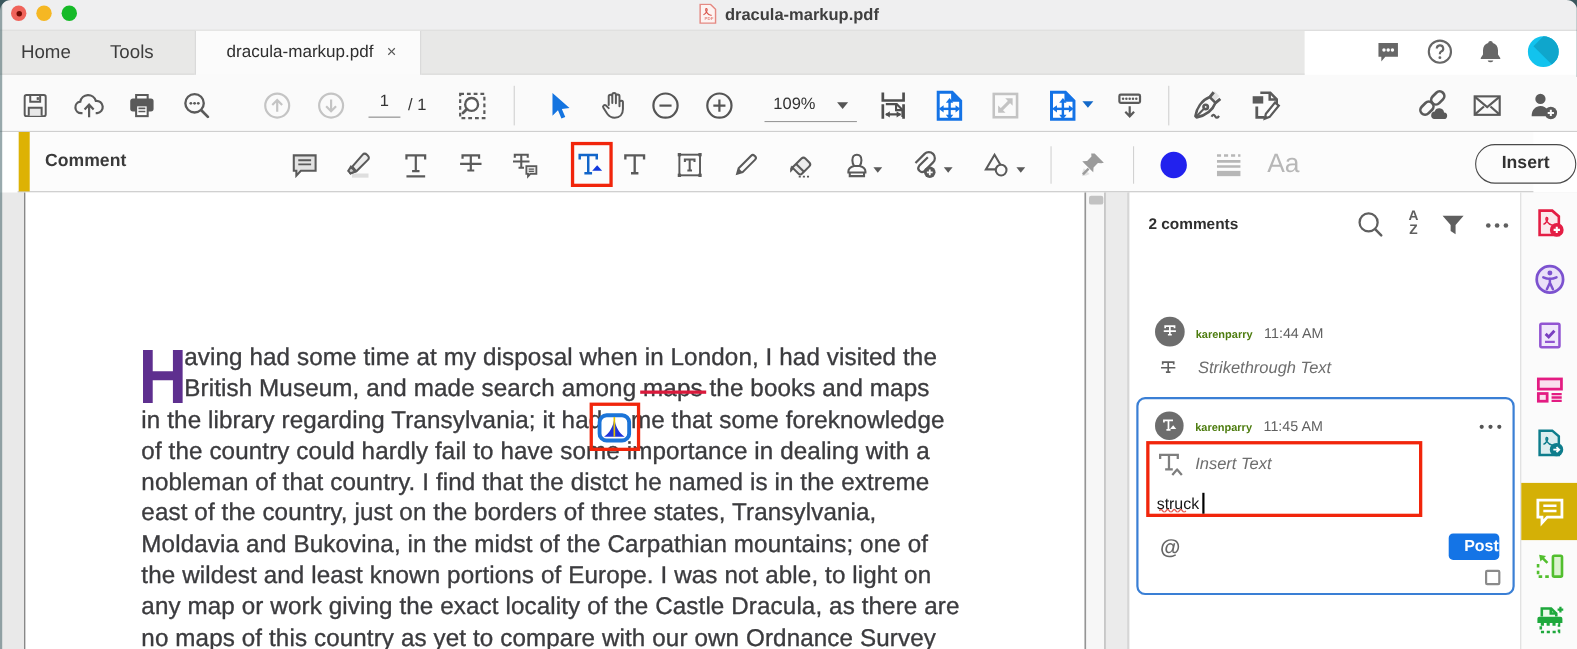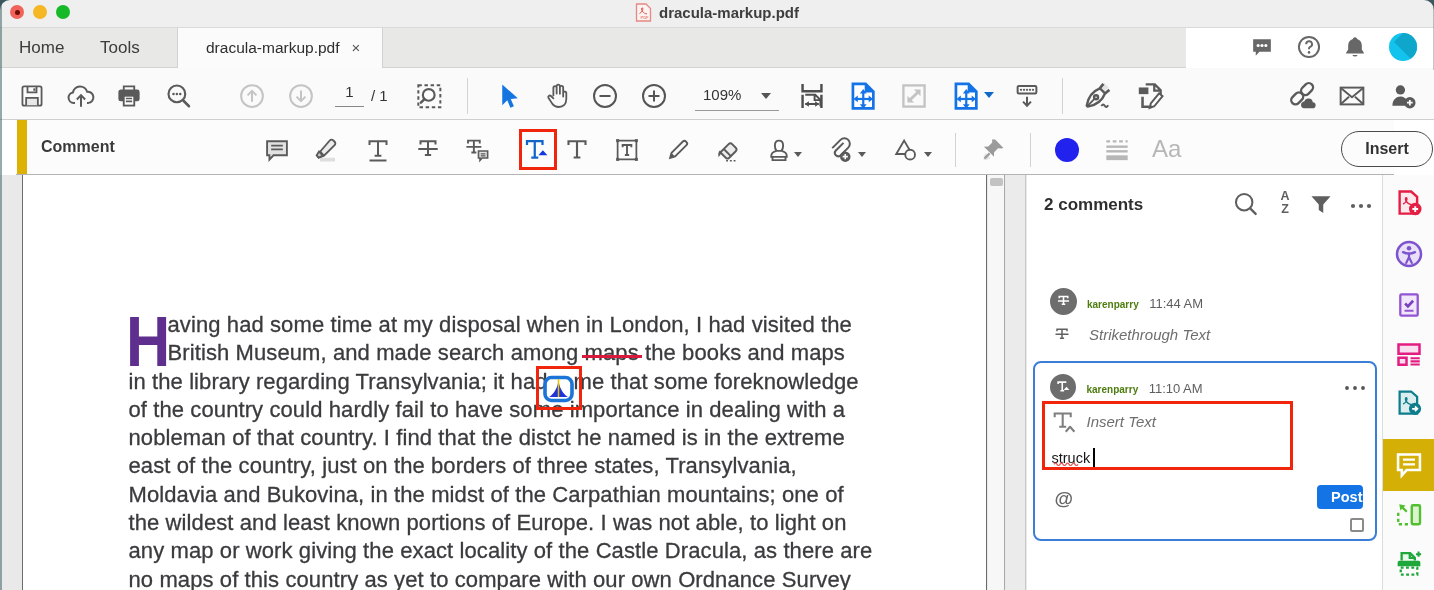--- a/index.html
+++ b/index.html
@@ -30,21 +30,21 @@
 #panel{position:absolute;left:1027px;top:0;width:355px;height:415px;background:#fff}
 #rail{position:absolute;left:1382px;top:0;width:52px;height:415px;background:#fbfbfb;border-left:1px solid #dcdcdc}
 
 #doctext{position:absolute;left:105.5px;top:136px;width:790px;font-size:22px;line-height:28.3px;color:#3b3b3e;letter-spacing:0.1px;-webkit-text-stroke:0.3px #3b3b3e}
 #dropcap{float:left;width:39px;height:56px}
 #bigH{position:absolute;left:103px;top:132px;font-size:70px;line-height:70px;font-weight:bold;color:#5e2f8f;transform:scaleX(.875);transform-origin:left top}
 .amstrike{color:#3b3b3e;position:relative}
 .amstrike:after{content:"";position:absolute;left:-3px;right:-3px;top:60%;height:2.3px;background:#d91a3c}
 #caretgap{display:inline-block;width:26px}
 
-#pc_header{position:absolute;left:17px;top:20px;font-size:17px;font-weight:bold;color:#2f2f2f}
+#pc_header{position:absolute;left:17px;top:20px;font-size:14px;font-weight:bold;color:#2f2f2f}
 #pagebar{position:absolute;left:6px;top:56px;width:349px;height:36px;background:#e9e9e9;color:#454545;font-size:13.5px;line-height:36px}
 .avatar{position:absolute;width:27px;height:27px;border-radius:50%;background:#6d6d6d}
 .cname{font-weight:bold;font-size:10px;color:#4d7c0f}
 .ctime{font-size:13px;color:#5f5f5f}
 #selbox{position:absolute;left:1032.5px;top:186px;width:344px;height:180px;background:#fff;border:2px solid #3a7fd5;border-radius:8px}
 #postbtn{position:absolute;left:282px;top:122px;width:46px;height:24px;background:#1474e6;border-radius:4px;color:#fff;font-size:14.5px;font-weight:bold;text-align:right;line-height:24px}
 #checkbox{position:absolute;left:315px;top:155px;width:14px;height:14px;border:2px solid #8a8a8a;border-radius:2px}
 .itext{font-style:italic;color:#6e6e6e;font-size:15px}
 #railactive{position:absolute;left:0;top:264px;width:52px;height:52px;background:#d4b006}
 </style></head><body>
@@ -376,21 +376,21 @@
     </div>
     <div id="selbox">
       <div class="avatar" style="left:15px;top:11px;width:26px;height:26px">
         <svg style="position:absolute;left:4px;top:4px" width="18" height="18" viewBox="0 0 24 24">
             <g fill="none" stroke="#fff" stroke-width="2.1">
               <path d="M5.5 8 V5.5 h11 M11 5.5 V17 M8.5 17 h5"></path>
             </g>
             <path d="M16.7 11.5 l3.8 4.5 h-7.6 z" fill="#fff"></path>
           </svg>
       </div>
-      <div style="position:absolute;left:52px;top:16px"><span class="cname">karenparry</span> <span class="ctime" style="margin-left:6px">11:10 AM</span></div>
+      <div style="position:absolute;left:52px;top:16px"><span class="cname">karenparry</span> <span class="ctime" style="margin-left:6px">11:45 AM</span></div>
       <svg class="abs" style="left:308px;top:21px" width="26" height="8" viewBox="0 0 26 8">
           <g fill="#555">
             <circle cx="4" cy="4" r="1.9"></circle>
             <circle cx="12" cy="4" r="1.9"></circle>
             <circle cx="20" cy="4" r="1.9"></circle>
           </g>
         </svg>
       <div class="redbox" style="left:7px;top:38px;width:251px;height:69px"></div>
       <svg class="abs" style="left:16px;top:46px" width="26" height="26" viewBox="0 0 24 24" fill="none" stroke="#7e7e7e" stroke-width="1.9">
         <path d="M3.4 7.6 V4.2 h14.8 V7.6 M10.8 4.2 V16.4 M7.6 16.4 h6.4"></path>

